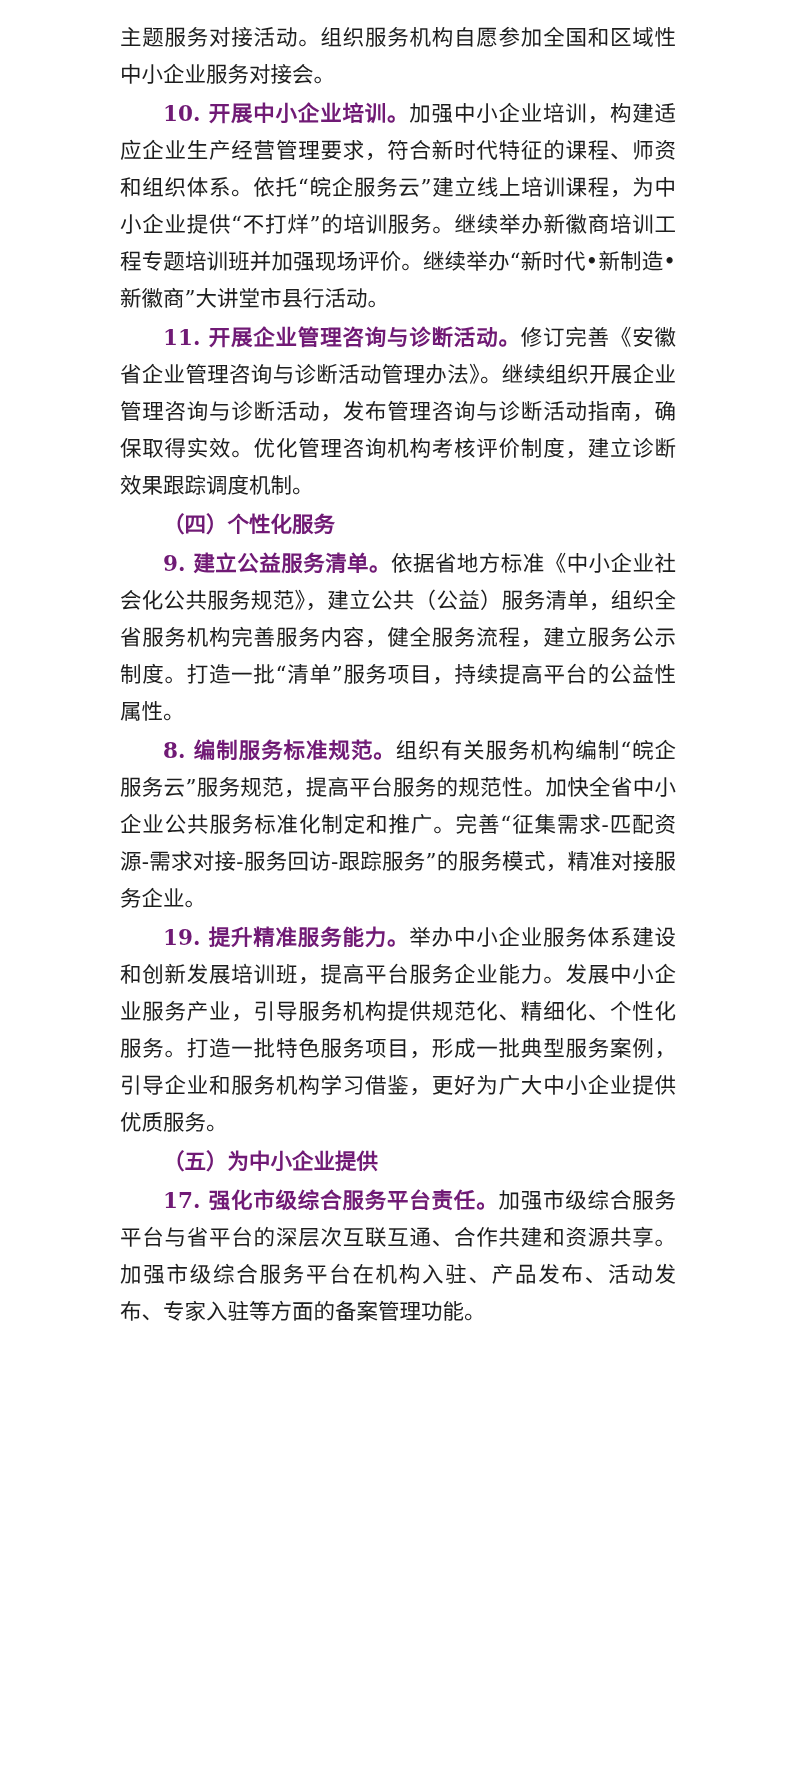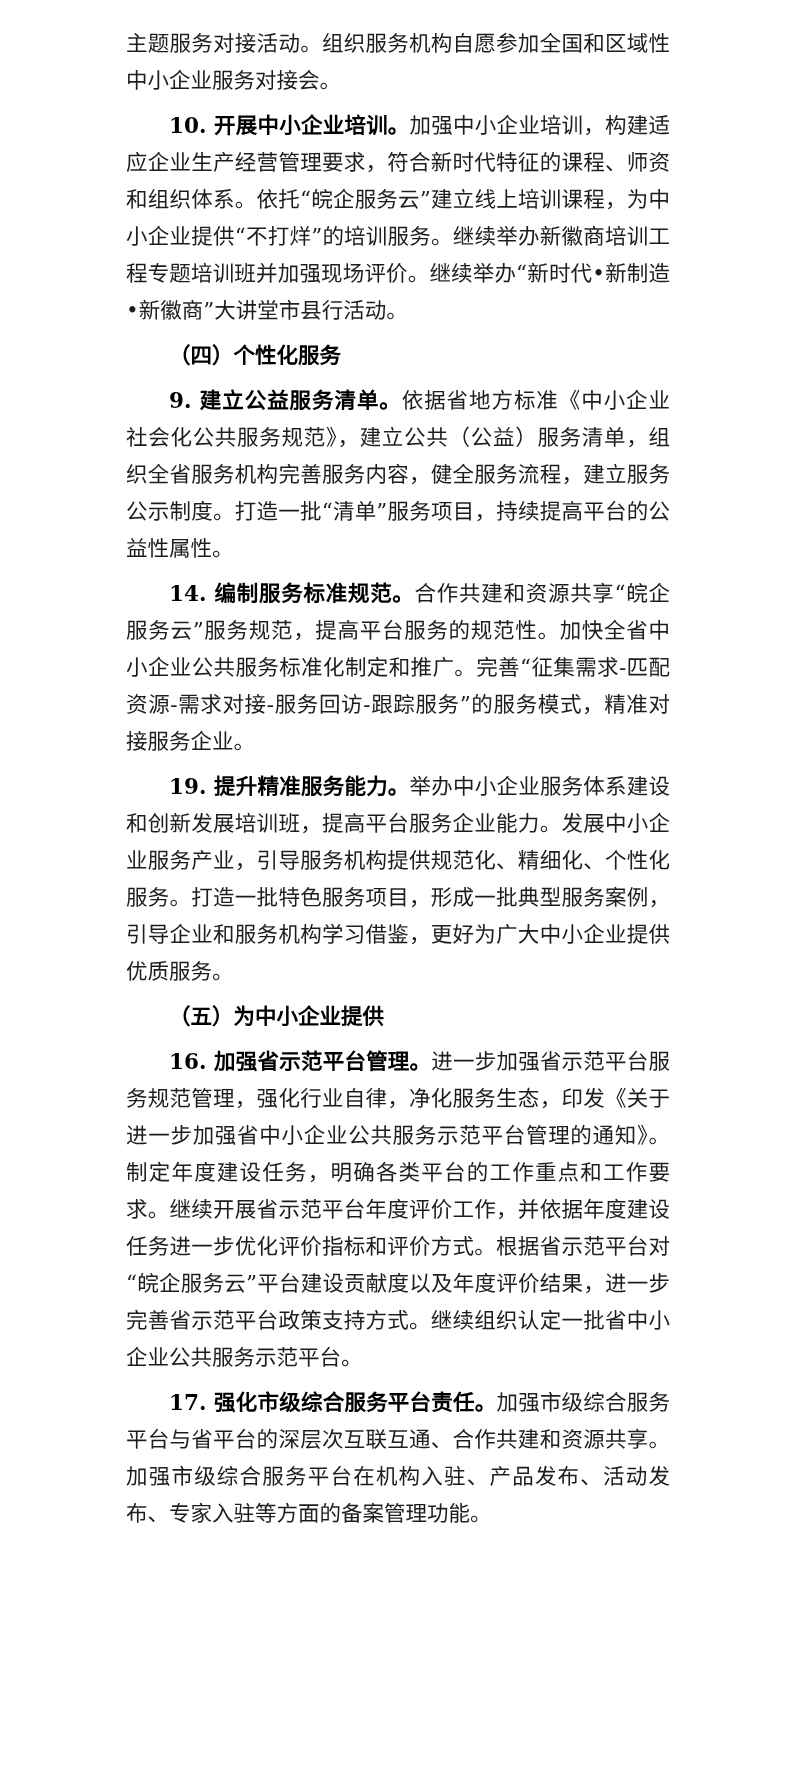--- a/index.html
+++ b/index.html
@@ -10,48 +10,48 @@
   .page {
     position: relative;
     width: 793px;
     min-height: 1768px;
     box-sizing: border-box;
     background: #ffffff;
     padding: 17px 115px 20px 118px;
     overflow: hidden;
   }
   .doc p {
-    margin: 8px;
+    margin: 2px;
     font-family: "DejaVu Serif", "Liberation Serif", serif;
     font-size: 21.5px;
     line-height: 37px;
     color: #1d1d1d;
     text-align: justify;
     text-justify: inter-character;
     word-break: break-all;
   }
   .doc p.indent {
     text-indent: 43px;
   }
   .doc p.continuation {
     text-indent: 0;
   }
   .doc b.lead {
     font-weight: 700;
-    color: #000000;
+    color: #701a75;
   }
 </style>
 </head>
 <body>
 
 <div class="page">
   <div class="doc" id="doc-body">
       <p class="continuation"><span>主题服务对接活动。组织服务机构自愿参加全国和区域性中小企业服务对接会。</span></p>
       <p class="indent"><b class="lead">10. 开展中小企业培训。</b><span>加强中小企业培训，构建适应企业生产经营管理要求，符合新时代特征的课程、师资和组织体系。依托“皖企服务云”建立线上培训课程，为中小企业提供“不打烊”的培训服务。继续举办新徽商培训工程专题培训班并加强现场评价。继续举办“新时代•新制造•新徽商”大讲堂市县行活动。</span></p>
+      <p class="indent"><b class="lead">11. 开展企业管理咨询与诊断活动。</b><span>修订完善《安徽省企业管理咨询与诊断活动管理办法》。继续组织开展企业管理咨询与诊断活动，发布管理咨询与诊断活动指南，确保取得实效。优化管理咨询机构考核评价制度，建立诊断效果跟踪调度机制。</span></p>
       <p class="indent"><b class="lead">（四）个性化服务</b></p>
       <p class="indent"><b class="lead">9. 建立公益服务清单。</b><span>依据省地方标准《中小企业社会化公共服务规范》，建立公共（公益）服务清单，组织全省服务机构完善服务内容，健全服务流程，建立服务公示制度。打造一批“清单”服务项目，持续提高平台的公益性属性。</span></p>
-      <p class="indent"><b class="lead">14. 编制服务标准规范。</b><span>合作共建和资源共享“皖企服务云”服务规范，提高平台服务的规范性。加快全省中小企业公共服务标准化制定和推广。完善“征集需求-匹配资源-需求对接-服务回访-跟踪服务”的服务模式，精准对接服务企业。</span></p>
+      <p class="indent"><b class="lead">8. 编制服务标准规范。</b><span>组织有关服务机构编制“皖企服务云”服务规范，提高平台服务的规范性。加快全省中小企业公共服务标准化制定和推广。完善“征集需求-匹配资源-需求对接-服务回访-跟踪服务”的服务模式，精准对接服务企业。</span></p>
       <p class="indent"><b class="lead">19. 提升精准服务能力。</b><span>举办中小企业服务体系建设和创新发展培训班，提高平台服务企业能力。发展中小企业服务产业，引导服务机构提供规范化、精细化、个性化服务。打造一批特色服务项目，形成一批典型服务案例，引导企业和服务机构学习借鉴，更好为广大中小企业提供优质服务。</span></p>
       <p class="indent"><b class="lead">（五）为中小企业提供</b></p>
-      <p class="indent"><b class="lead">16. 加强省示范平台管理。</b><span>进一步加强省示范平台服务规范管理，强化行业自律，净化服务生态，印发《关于进一步加强省中小企业公共服务示范平台管理的通知》。制定年度建设任务，明确各类平台的工作重点和工作要求。继续开展省示范平台年度评价工作，并依据年度建设任务进一步优化评价指标和评价方式。根据省示范平台对“皖企服务云”平台建设贡献度以及年度评价结果，进一步完善省示范平台政策支持方式。继续组织认定一批省中小企业公共服务示范平台。</span></p>
       <p class="indent"><b class="lead">17. 强化市级综合服务平台责任。</b><span>加强市级综合服务平台与省平台的深层次互联互通、合作共建和资源共享。加强市级综合服务平台在机构入驻、产品发布、活动发布、专家入驻等方面的备案管理功能。</span></p>
     </div>
 </div>
 
 </body></html>

